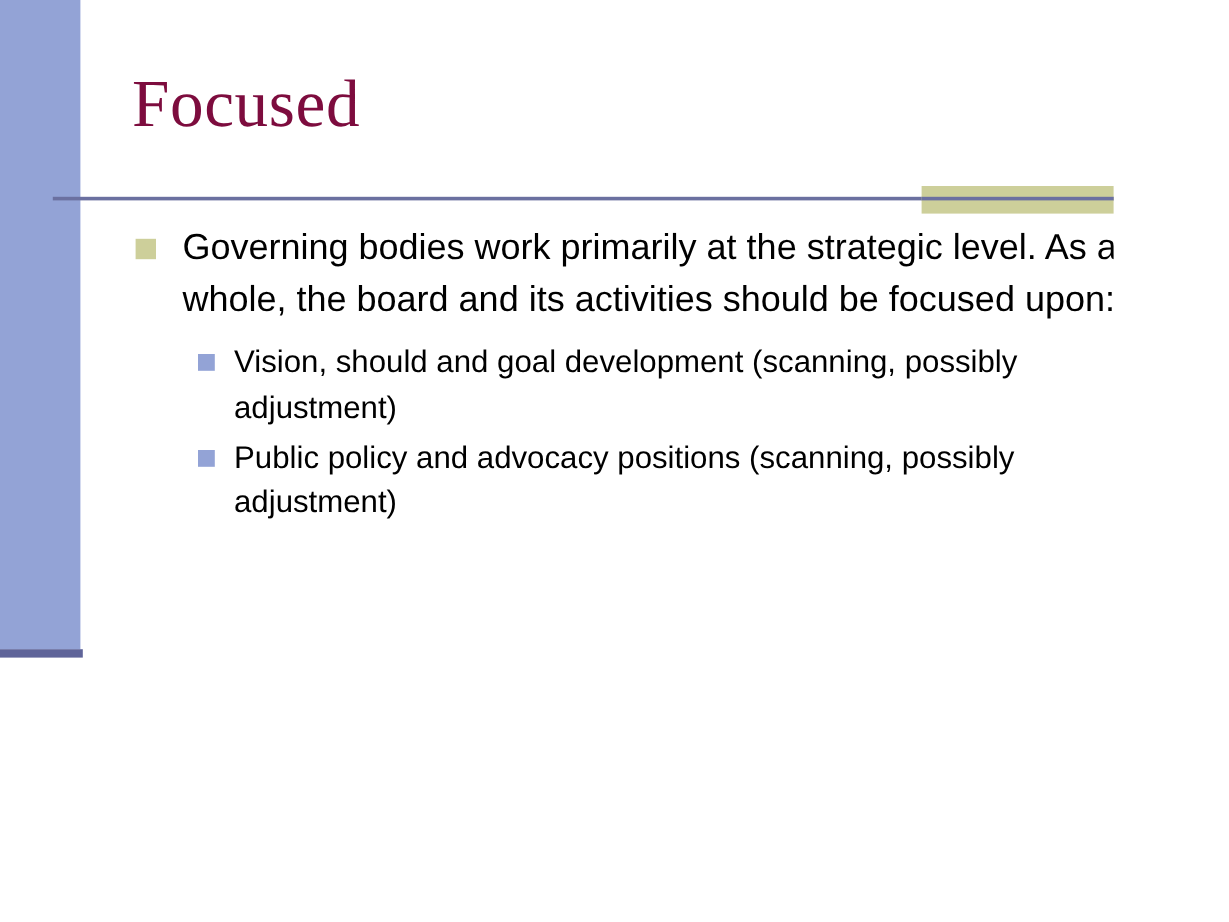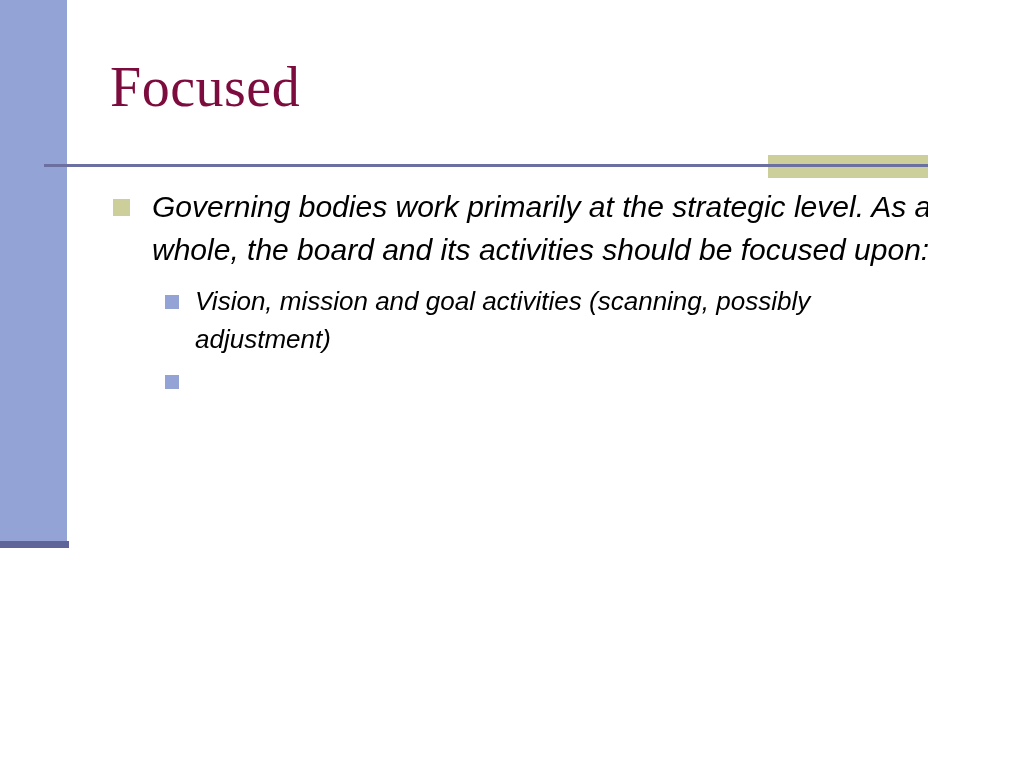--- a/index.html
+++ b/index.html
@@ -73,21 +73,20 @@
     letter-spacing: 0.5px;
     white-space: nowrap;
   }
 
   
   #body-content {
     position: absolute;
     left: 110px;
     top: 186px;
     width: 880px;
-    font-style: italic;
   }
 
   .bullet-l1 {
     position: relative;
     padding-left: 42px;
     margin: 0 0 12px 0;
     font-size: 30px;
     line-height: 1.42;
     color: #000000;
     max-width: 828px;
@@ -141,24 +140,25 @@
 
     <div class="bullet-l1">
       <span class="marker"></span>
       <span>Governing bodies work primarily at the strategic level. As a whole, the board and its activities should be focused upon:</span>
     </div>
 
     <div class="sub-list">
 
       <div class="bullet-l2">
         <span class="marker"></span>
-        <span>Vision, mission and goal activities (scanning, possibly adjustment)</span>
+        <span>Vision, should and goal development (scanning, possibly adjustment)</span>
       </div>
 
       <div class="bullet-l2">
         <span class="marker"></span>
+        <span>Public policy and advocacy positions (scanning, possibly adjustment)</span>
       </div>
 
 
 
     </div>
   </div>
 </div>
 
 </body></html>

